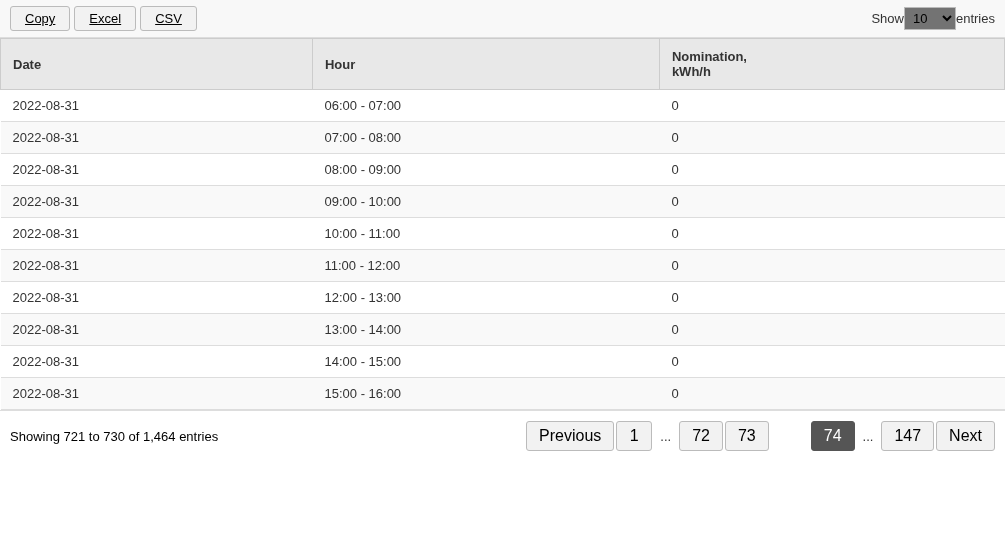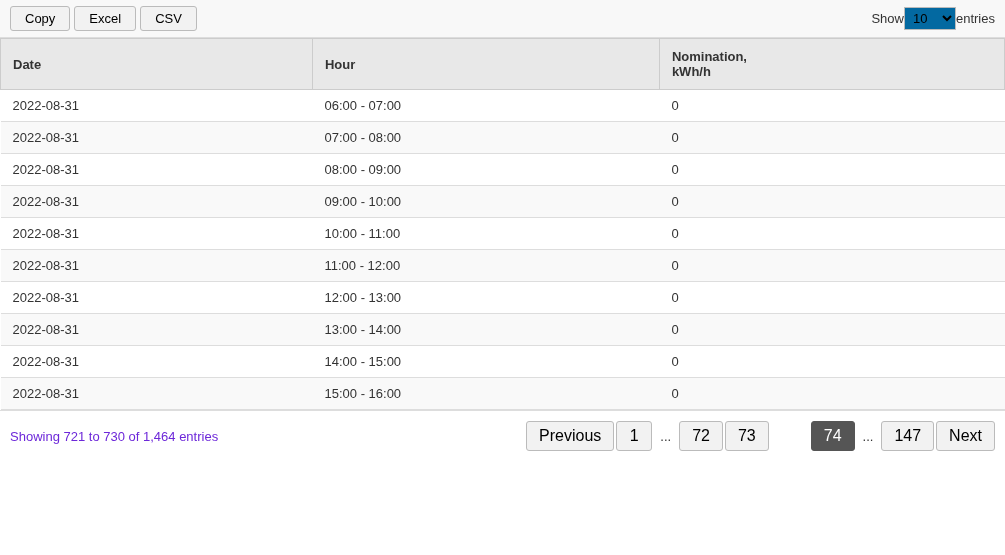--- a/index.html
+++ b/index.html
@@ -32,27 +32,28 @@
       font-size: 13px;
     }
 
     .btn {
       padding: 4px 14px;
       border: 1px solid #bbb;
       background: #f2f2f2;
       cursor: pointer;
       font-size: 13px;
       border-radius: 3px;
+      text-decoration: underline;
     }
 
     select.show-select {
       padding: 2px 4px;
       border: 1px solid #bbb;
       font-size: 13px;
-      background: #0369a1;
+      background: #737373;
     }
 
     table {
       width: 100%;
       border-collapse: collapse;
     }
 
     thead tr {
       background: #e8e8e8;
     }
@@ -107,21 +108,21 @@
       margin-left: 40px;
     }
 
     .page-ellipsis {
       padding: 5px 6px;
       font-size: 13px;
     }
 
     .showing-text {
       font-size: 13px;
-      color: #6d28d9;
+      color: #000000;
     }
   </style>
 </head>
 <body>
 
 <div class="top-bar">
   <div class="top-bar-left">
     <button class="btn">Copy</button>
     <button class="btn">Excel</button>
     <button class="btn">CSV</button>

